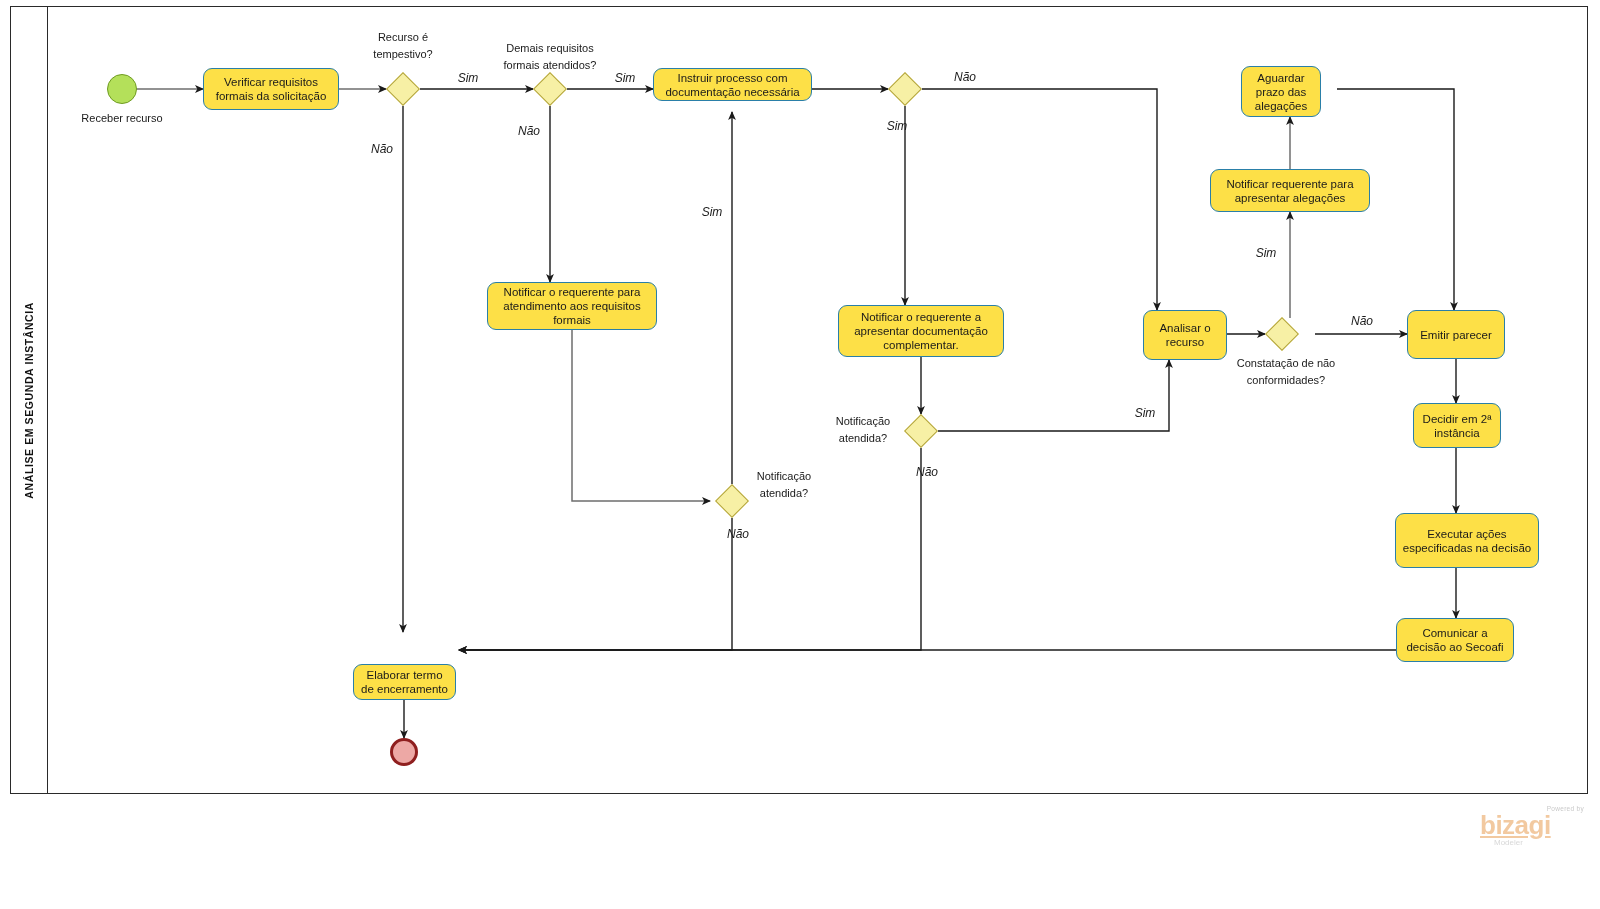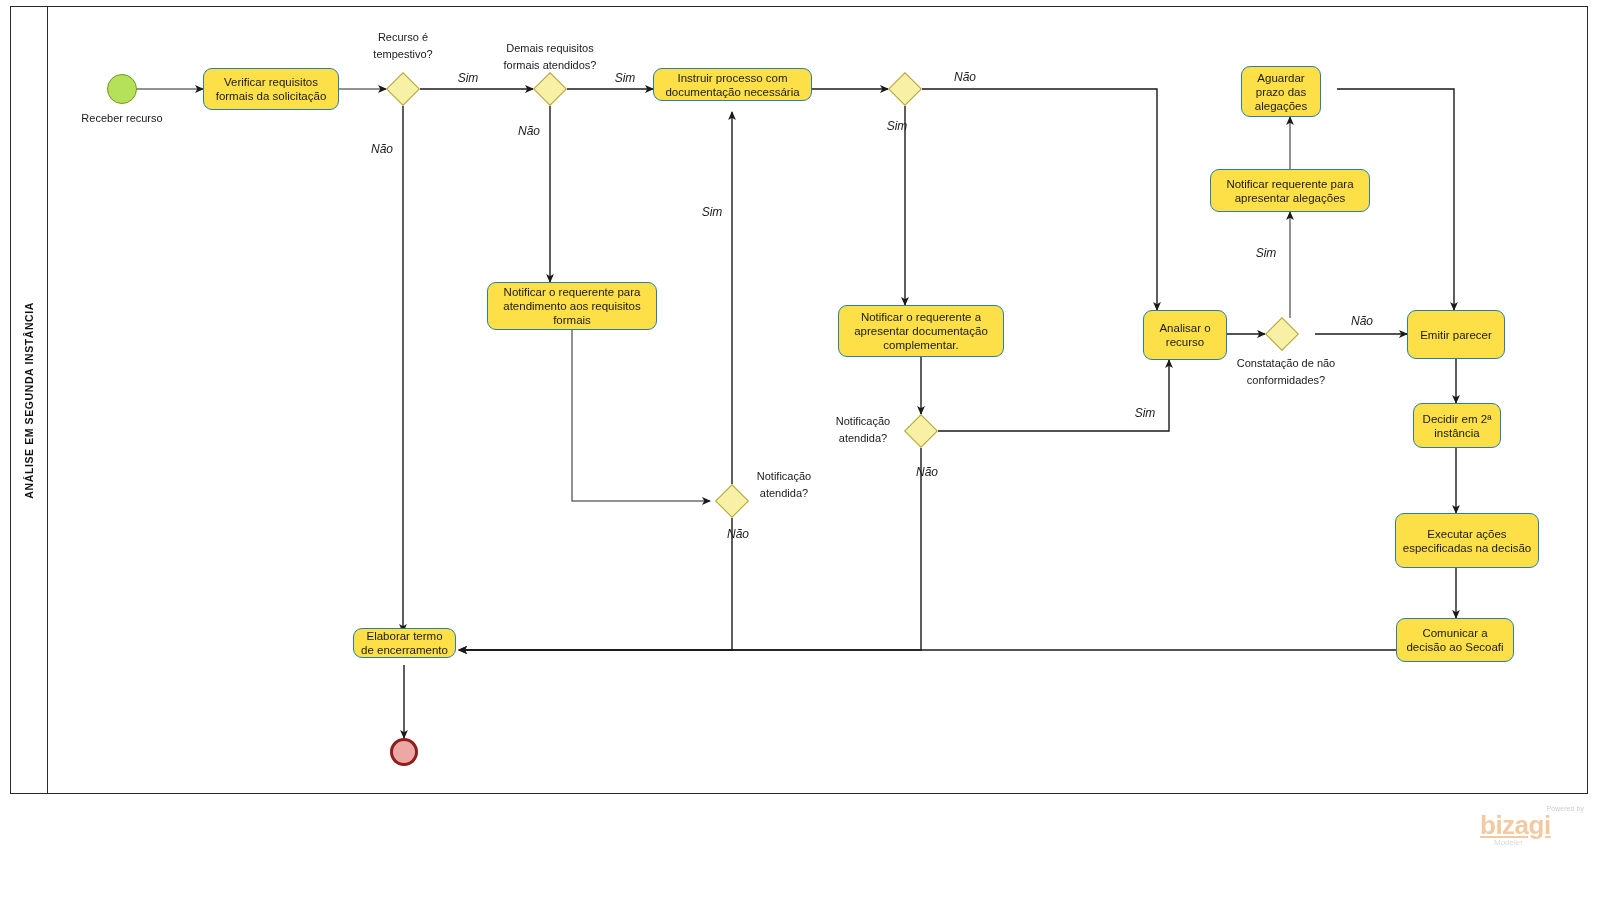--- a/index.html
+++ b/index.html
@@ -252,21 +252,21 @@
   <div class="task" style="left:1413px; top:403px; width:88px; height:45px;">Decidir em 2ª
 instância</div>
 
   <div class="task" style="left:1395px; top:513px; width:144px; height:55px;">Executar ações
 especificadas na
 decisão</div>
 
   <div class="task" style="left:1396px; top:618px; width:118px; height:44px;">Comunicar a
 decisão ao Secoafi</div>
 
-  <div class="task" style="left:353px; top:628px; width:103px; height:30px;">Elaborar termo
+  <div class="task" style="left:353px; top:664px; width:103px; height:36px;">Elaborar termo
 de encerramento</div>
 
   <div class="gateway" style="left:391px; top:77px; width:24px; height:24px;"></div>
   <div class="lbl" style="left:330px; top:29px; width:146px;">Recurso é
 tempestivo?</div>
 
   <div class="gateway" style="left:538px; top:77px; width:24px; height:24px;"></div>
   <div class="lbl" style="left:477px; top:40px; width:146px;">Demais requisitos
 formais atendidos?</div>
 

